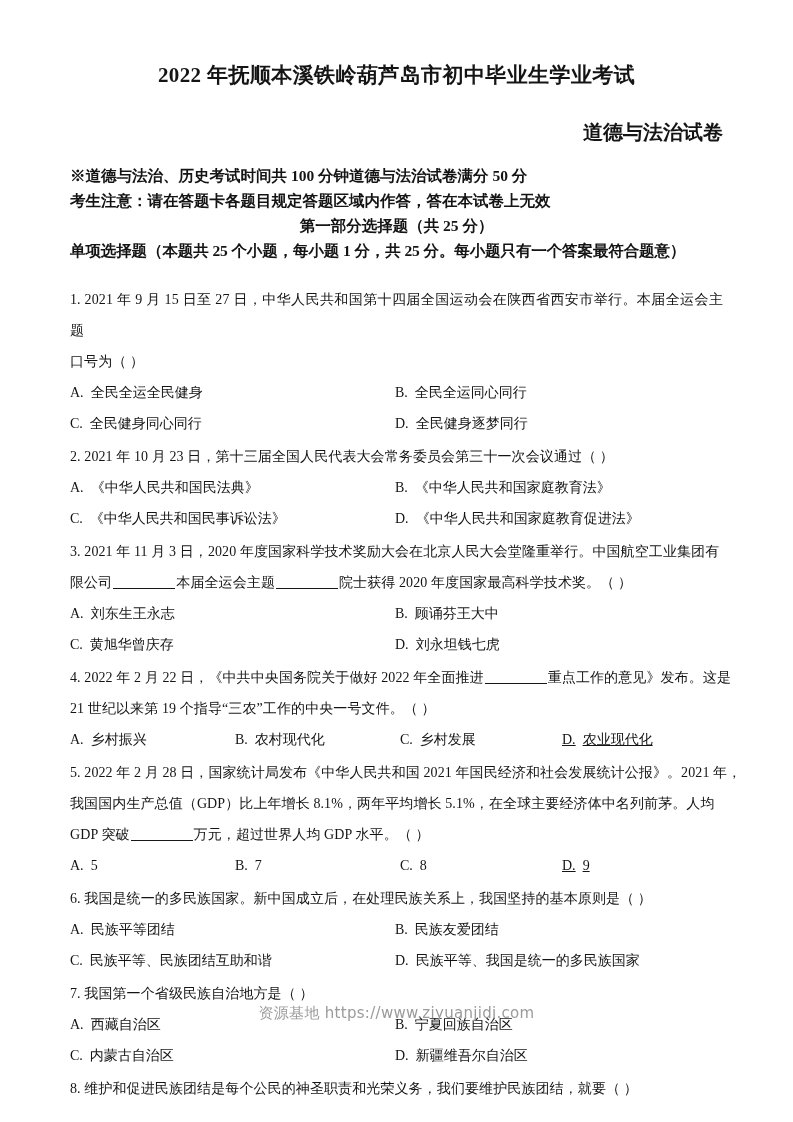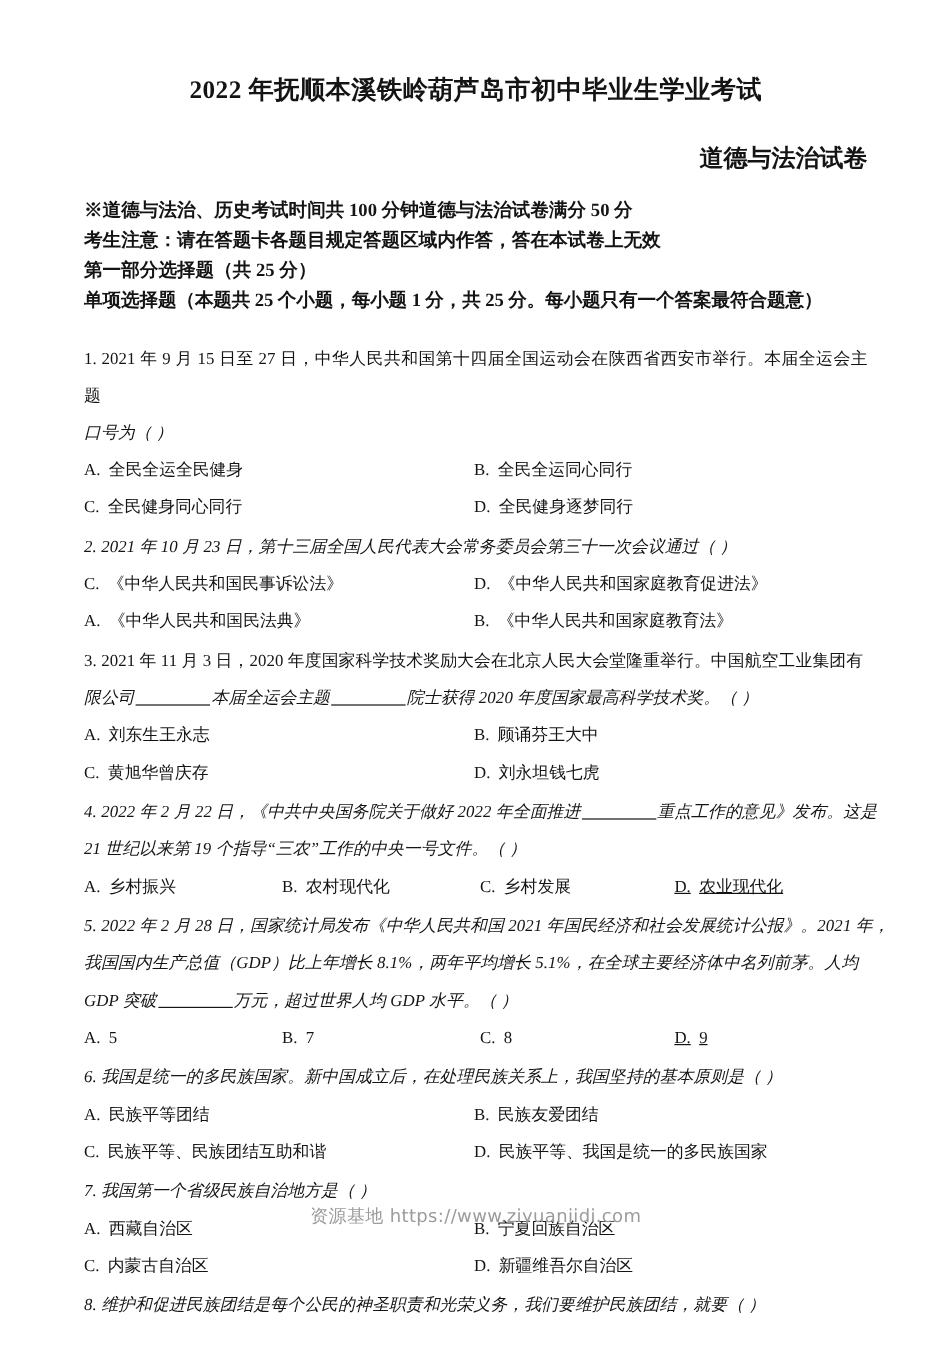--- a/index.html
+++ b/index.html
@@ -50,41 +50,41 @@
     font-weight: bold;
     font-size: 15.5px;
     line-height: 25px;
     margin-top: 14px;
   }
   .notice-line { white-space: nowrap; }
   .section-head {
     font-weight: bold;
     font-size: 15.5px;
     line-height: 25px;
-    text-align: left;
+    text-align: center;
   }
   .sub-instruction {
     font-weight: bold;
     font-size: 15.5px;
     line-height: 25px;
     white-space: nowrap;
     letter-spacing: -0.1px;
   }
 
   
   .questions { margin-top: 21px; }
   .q-block { margin-bottom: 2px; }
   .stem {
     font-size: 14px;
     line-height: 31px;
     text-align: justify;
     text-justify: inter-ideograph;
     letter-spacing: 0.1px;
   }
-  .stem.nowrap { white-space: nowrap; font-style: italic; }
+  .stem.nowrap { white-space: nowrap; }
 
   .blank {
     display: inline-block;
     width: 62px;
     border-bottom: 1px solid #171717;
     vertical-align: -2px;
     margin: 0 1px;
   }
 
   
@@ -160,32 +160,32 @@
             </div>
           </div>
         </div>
       </div>
 
       <div class="q-block">
         <div class="stem nowrap">2. 2021 年 10 月 23 日，第十三届全国人民代表大会常务委员会第三十一次会议通过（      ）</div>
         <div class="opts opts-2col">
           <div class="row">
             <div class="col-a">
+              <span class="olab">A.</span><span class="otext">《中华人民共和国民法典》</span>
+            </div>
+            <div class="col-b">
+              <span class="olab">B.</span><span class="otext">《中华人民共和国家庭教育法》</span>
+            </div>
+          </div>
+          <div class="row">
+            <div class="col-a">
               <span class="olab">C.</span><span class="otext">《中华人民共和国民事诉讼法》</span>
             </div>
             <div class="col-b">
               <span class="olab">D.</span><span class="otext">《中华人民共和国家庭教育促进法》</span>
-            </div>
-          </div>
-          <div class="row">
-            <div class="col-a">
-              <span class="olab">A.</span><span class="otext">《中华人民共和国民法典》</span>
-            </div>
-            <div class="col-b">
-              <span class="olab">B.</span><span class="otext">《中华人民共和国家庭教育法》</span>
             </div>
           </div>
         </div>
       </div>
 
       <div class="q-block">
         <div class="stem">3. 2021 年 11 月 3 日，2020 年度国家科学技术奖励大会在北京人民大会堂隆重举行。中国航空工业集团有</div>
         <div class="stem nowrap"><span>限公司</span><span class="blank"></span><span>本届全运会主题</span><span class="blank"></span><span>院士获得 2020 年度国家最高科学技术奖。（      ）</span></div>
         <div class="opts opts-2col">
           <div class="row">

